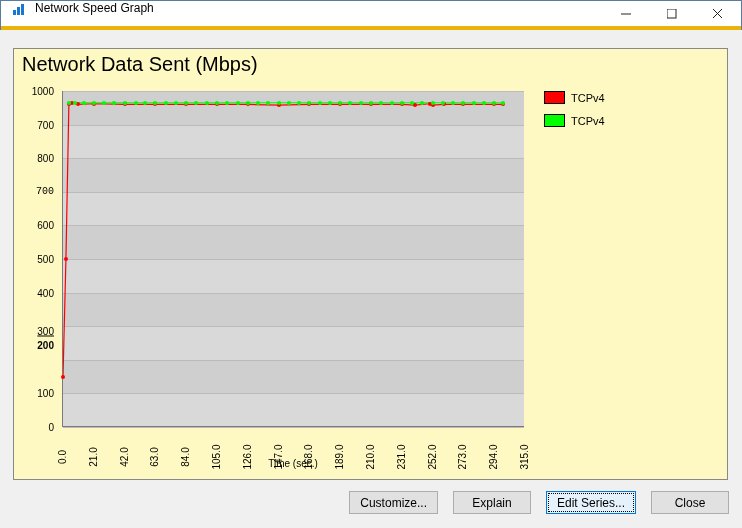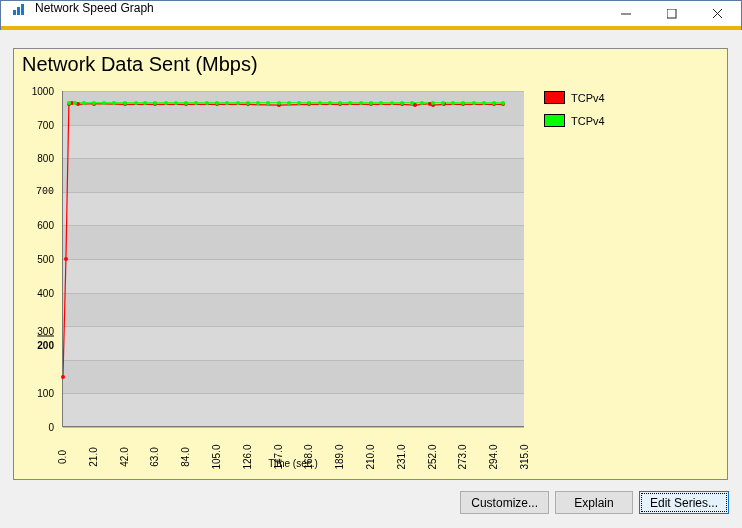--- a/index.html
+++ b/index.html
@@ -115,21 +115,21 @@
     margin-right: 6px;
   }
   .footer-credit {
     position: absolute;
     bottom: 4px; right: 8px;
     font-size: 10px; color: #444;
   }
   .button-row {
     position: absolute;
     bottom: 14px; right: 13px;
-    display: flex; gap: 6px;
+    display: flex; gap: 15px;
   }
   .btn {
     min-width: 78px; height: 23px;
     padding: 0 10px;
     background: #e1e1e1;
     border: 1px solid #adadad;
     font-size: 12px;
     display: flex; align-items: center; justify-content: center;
     cursor: default;
   }
@@ -315,14 +315,15 @@
           <span>TCPv4</span>
         </div>
       </div>
 
   </div>
 
   <div class="button-row">
     <div class="btn">Customize...</div>
     <div class="btn">Explain</div>
     <div class="btn focused">Edit Series...</div>
+    <div class="btn">Close</div>
   </div>
 </div>
 
 </body></html>

